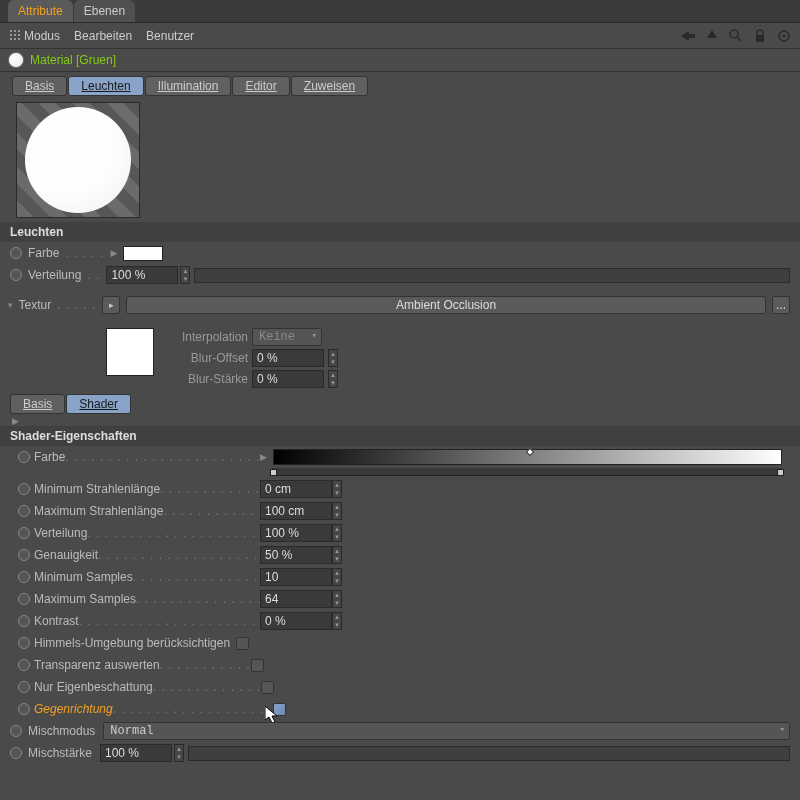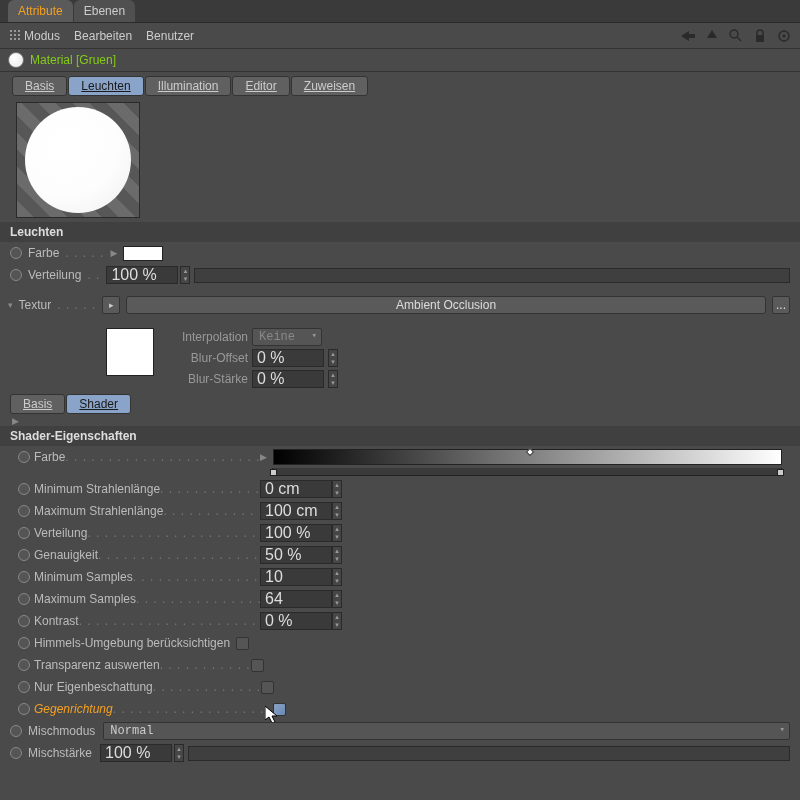--- a/index.html
+++ b/index.html
@@ -128,21 +128,21 @@
   .color-swatch {
     width: 40px; height:15px; background:#fff; border:1px solid #222; cursor:pointer;
   }
   .num-input {
     background:#3a3a3a;
     border:1px solid #2a2a2a;
     color:#ddd;
     padding: 1px 4px;
     width: 72px;
     height: 18px;
-    font-size:16px;
+    font-size:12px;
   }
   .spin {
     width: 10px; height:18px;
     display:flex; flex-direction:column;
     background:#464646; border:1px solid #2a2a2a;
     cursor:pointer;
   }
   .spin::before { content:"▴"; font-size:7px; color:#999; text-align:center; line-height:8px; }
   .spin::after { content:"▾"; font-size:7px; color:#999; text-align:center; line-height:8px; }
 

